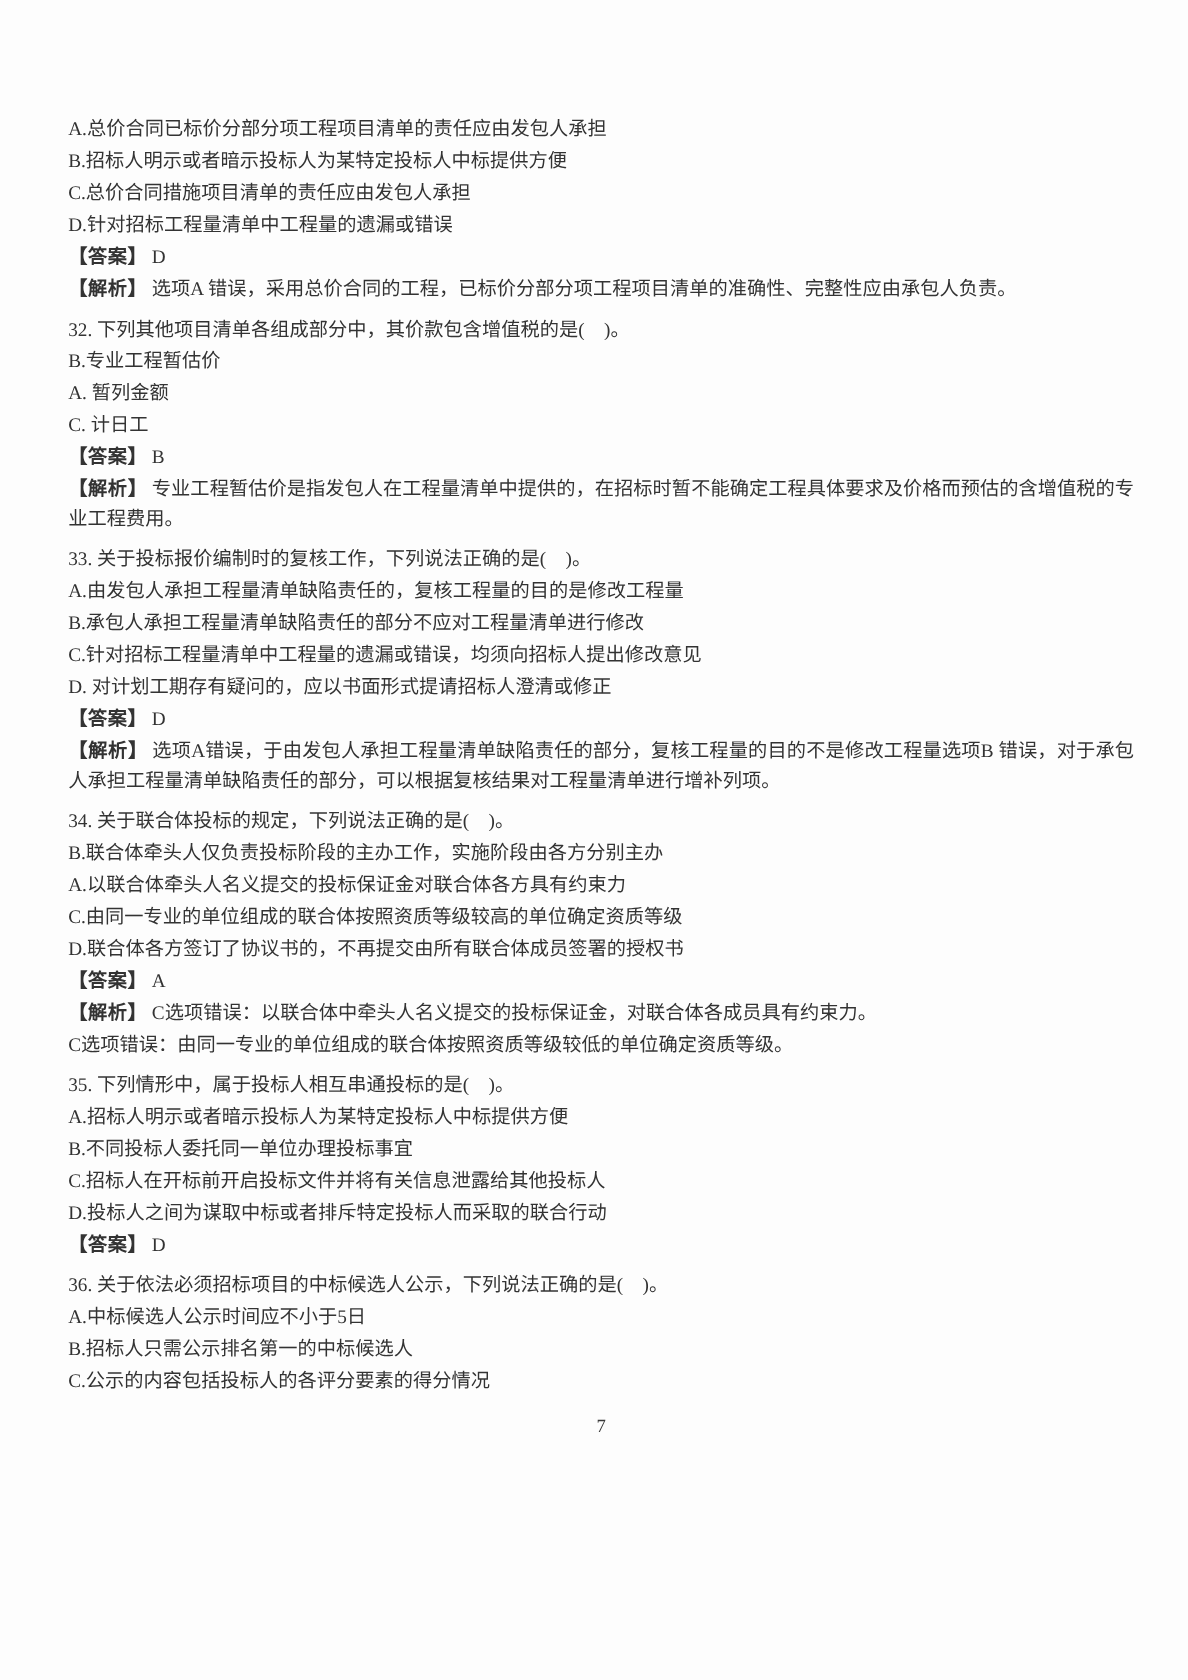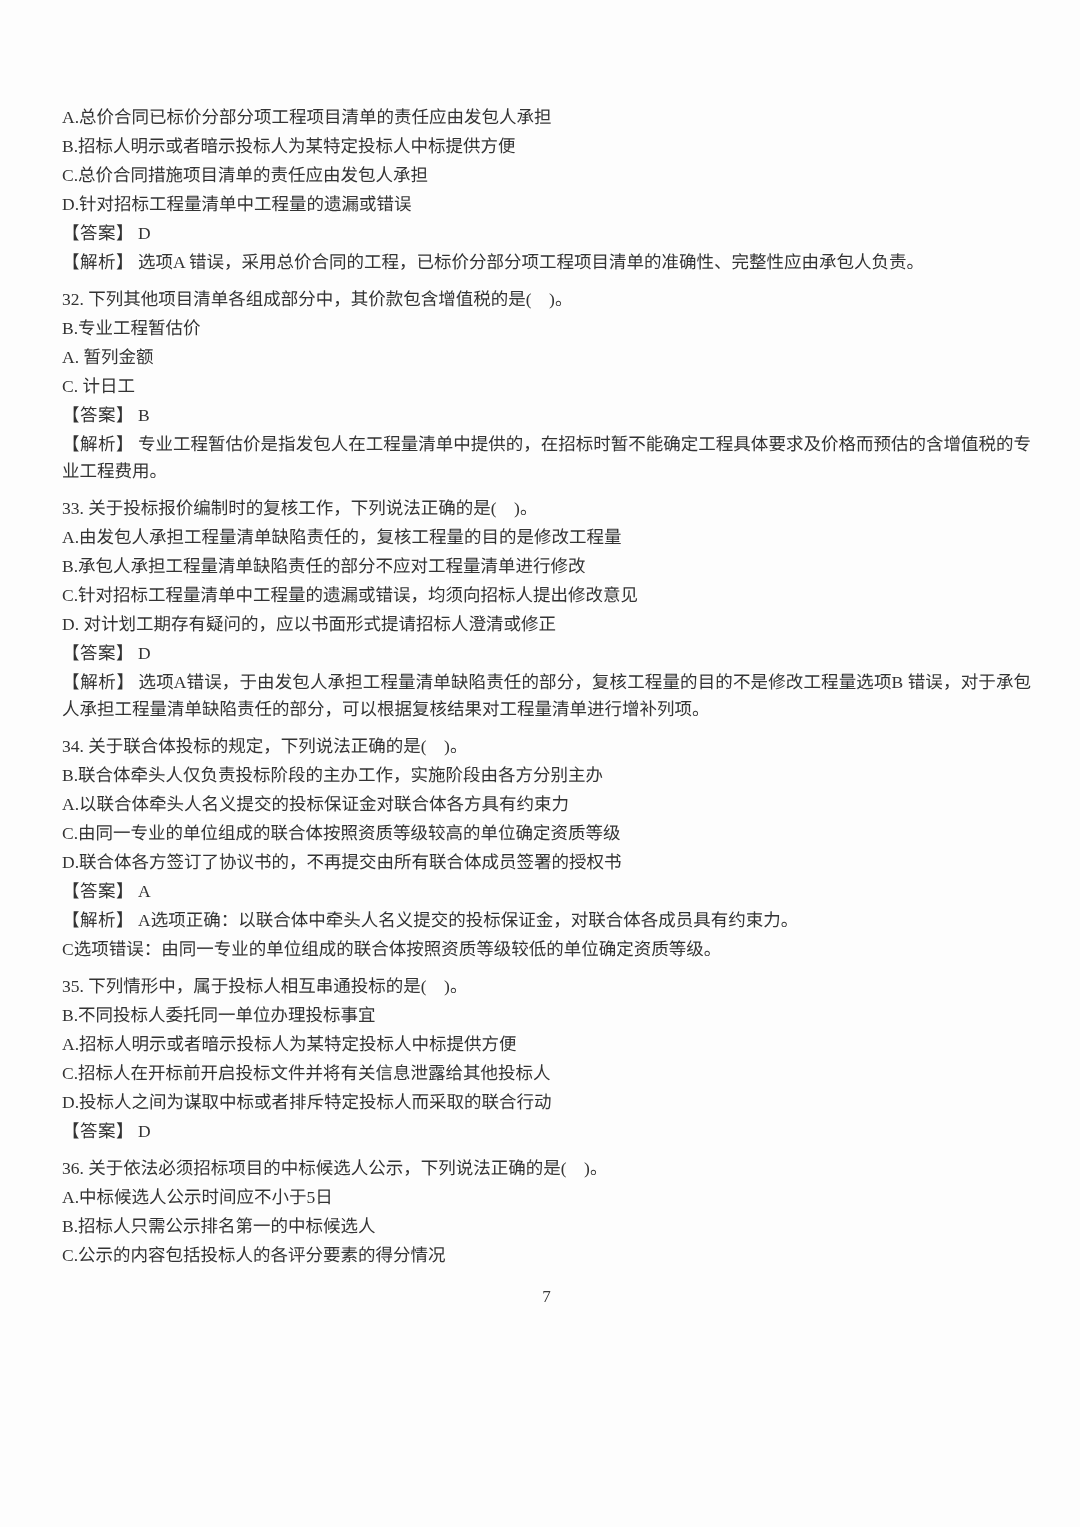--- a/index.html
+++ b/index.html
@@ -16,21 +16,21 @@
     color: #333333;
     overflow: hidden;
   }
   .line {
     margin: 0 0 2px 0;
     line-height: 27px;
     white-space: normal;
   }
   .question { margin-top: 10px; }
   .analysis { text-align: justify; }
-  .mk { font-weight: 400; font-family: "Liberation Sans", "DejaVu Sans", sans-serif; letter-spacing: 0.5px; }
+  .mk { font-weight: 700; font-family: "Liberation Sans", "DejaVu Sans", sans-serif; letter-spacing: 0.5px; }
   .val { margin-left: 4px; }
   .page-num {
     text-align: center;
     margin-top: 18px;
     font-size: 17px;
     color: #3a3a3a;
   }
 </style>
 </head>
 <body>
@@ -65,28 +65,28 @@
     <p class="line analysis"><span class="mk">【解析】</span><span class="val">选项A错误，于由发包人承担工程量清单缺陷责任的部分，复核工程量的目的不是修改工程量选项B 错误，对于承包人承担工程量清单缺陷责任的部分，可以根据复核结果对工程量清单进行增补列项。</span></p>
   </section>
 
   <section class="question">
     <p class="line">34. 关于联合体投标的规定，下列说法正确的是(　)。</p>
     <p class="line">B.联合体牵头人仅负责投标阶段的主办工作，实施阶段由各方分别主办</p>
     <p class="line">A.以联合体牵头人名义提交的投标保证金对联合体各方具有约束力</p>
     <p class="line">C.由同一专业的单位组成的联合体按照资质等级较高的单位确定资质等级</p>
     <p class="line">D.联合体各方签订了协议书的，不再提交由所有联合体成员签署的授权书</p>
     <p class="line"><span class="mk">【答案】</span><span class="val">A</span></p>
-    <p class="line analysis"><span class="mk">【解析】</span><span class="val">A选项正确：以联合体中牵头人名义提交的投标保证金，对联合体各成员具有约束力。</span></p>
+    <p class="line analysis"><span class="mk">【解析】</span><span class="val">C选项错误：以联合体中牵头人名义提交的投标保证金，对联合体各成员具有约束力。</span></p>
     <p class="line analysis">C选项错误：由同一专业的单位组成的联合体按照资质等级较低的单位确定资质等级。</p>
   </section>
 
   <section class="question">
     <p class="line">35. 下列情形中，属于投标人相互串通投标的是(　)。</p>
+    <p class="line">A.招标人明示或者暗示投标人为某特定投标人中标提供方便</p>
     <p class="line">B.不同投标人委托同一单位办理投标事宜</p>
-    <p class="line">A.招标人明示或者暗示投标人为某特定投标人中标提供方便</p>
     <p class="line">C.招标人在开标前开启投标文件并将有关信息泄露给其他投标人</p>
     <p class="line">D.投标人之间为谋取中标或者排斥特定投标人而采取的联合行动</p>
     <p class="line"><span class="mk">【答案】</span><span class="val">D</span></p>
   </section>
 
   <section class="question">
     <p class="line">36. 关于依法必须招标项目的中标候选人公示，下列说法正确的是(　)。</p>
     <p class="line">A.中标候选人公示时间应不小于5日</p>
     <p class="line">B.招标人只需公示排名第一的中标候选人</p>
     <p class="line">C.公示的内容包括投标人的各评分要素的得分情况</p>

